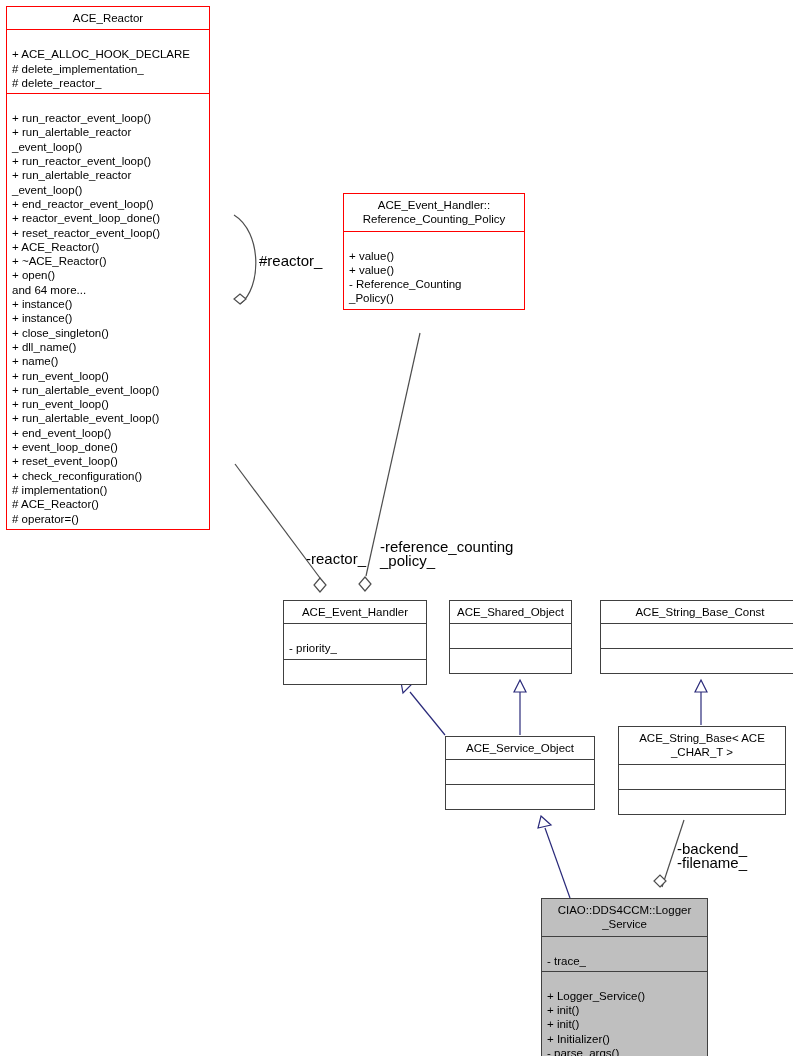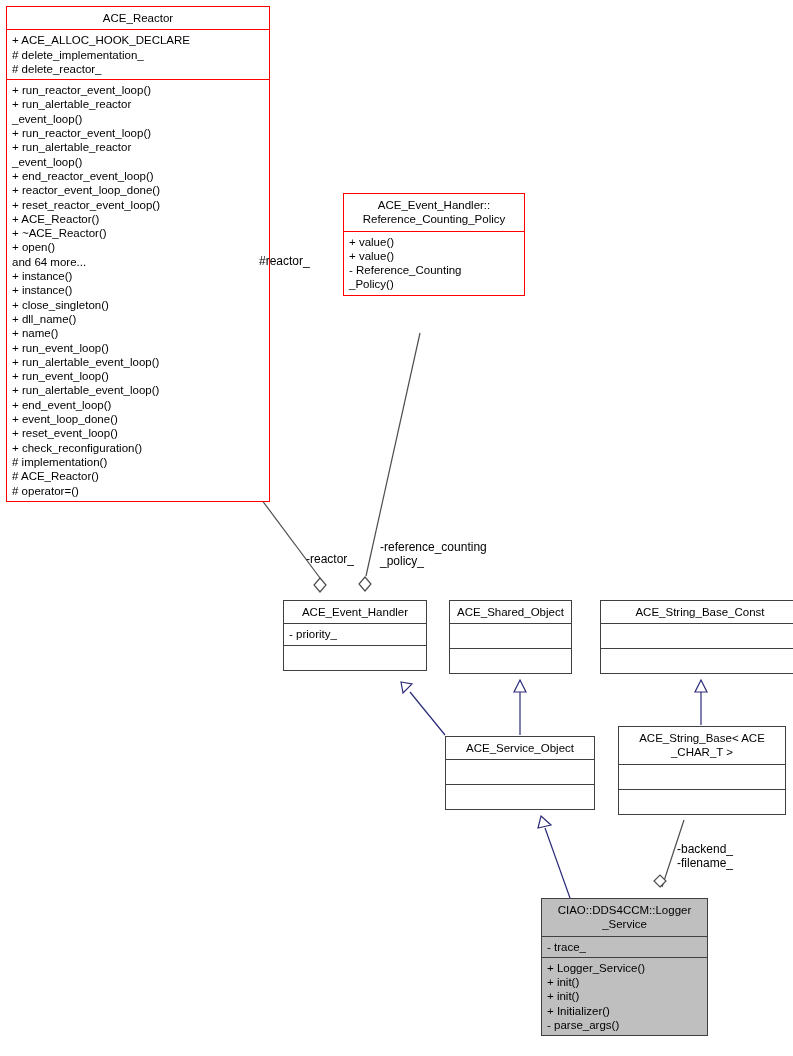--- a/index.html
+++ b/index.html
@@ -48,30 +48,30 @@
     padding: 4px 5px 4px 5px;
     white-space: pre-line;
   }
   .node.red .sep {
     border-top: 1px solid #ff0000;
   }
   .node.black .sep, .node.gray .sep {
     border-top: 1px solid #404040;
   }
   .node .attrs, .node .ops {
-    padding: 3px 5px 3px 5px;
+    padding: 17px 5px 3px 5px;
     white-space: pre-line;
   }
   .node .attrs.empty, .node .ops.empty {
     min-height: 18px;
     padding: 3px 5px;
   }
   .edge-label {
     position: absolute;
-    font-size: 12px;
+    font-size: 15px;
     line-height: 14px;
     color: #000000;
     white-space: pre-line;
   }
 </style>
 </head>
 <body>
 
 <div id="canvas">
 
@@ -95,21 +95,21 @@
     <line x1="701" y1="725" x2="701" y2="692" stroke="#2a2a7a" stroke-width="1.2"></line>
     <polygon points="701,680 707,692 695,692" fill="#ffffff" stroke="#2a2a7a" stroke-width="1.2"></polygon>
 
     <line x1="570" y1="898" x2="545" y2="828" stroke="#2a2a7a" stroke-width="1.2"></line>
     <polygon points="541,816 551,825 538,828" fill="#ffffff" stroke="#2a2a7a" stroke-width="1.2"></polygon>
 
     <line x1="684" y1="820" x2="662" y2="887" stroke="#4d4d4d" stroke-width="1.2"></line>
     <polygon points="660,887 666,881 660,875 654,881" fill="#ffffff" stroke="#4d4d4d" stroke-width="1.2"></polygon>
   </svg>
 
-  <div class="node red" style="left:6px; top:6px; width:264px;">
+  <div class="node red" style="left:6px; top:6px; width:204px;">
     <div class="title">ACE_Reactor</div>
     <div class="attrs sep">+ ACE_ALLOC_HOOK_DECLARE
 # delete_implementation_
 # delete_reactor_</div>
     <div class="ops sep">+ run_reactor_event_loop()
 + run_alertable_reactor
 _event_loop()
 + run_reactor_event_loop()
 + run_alertable_reactor
 _event_loop()

